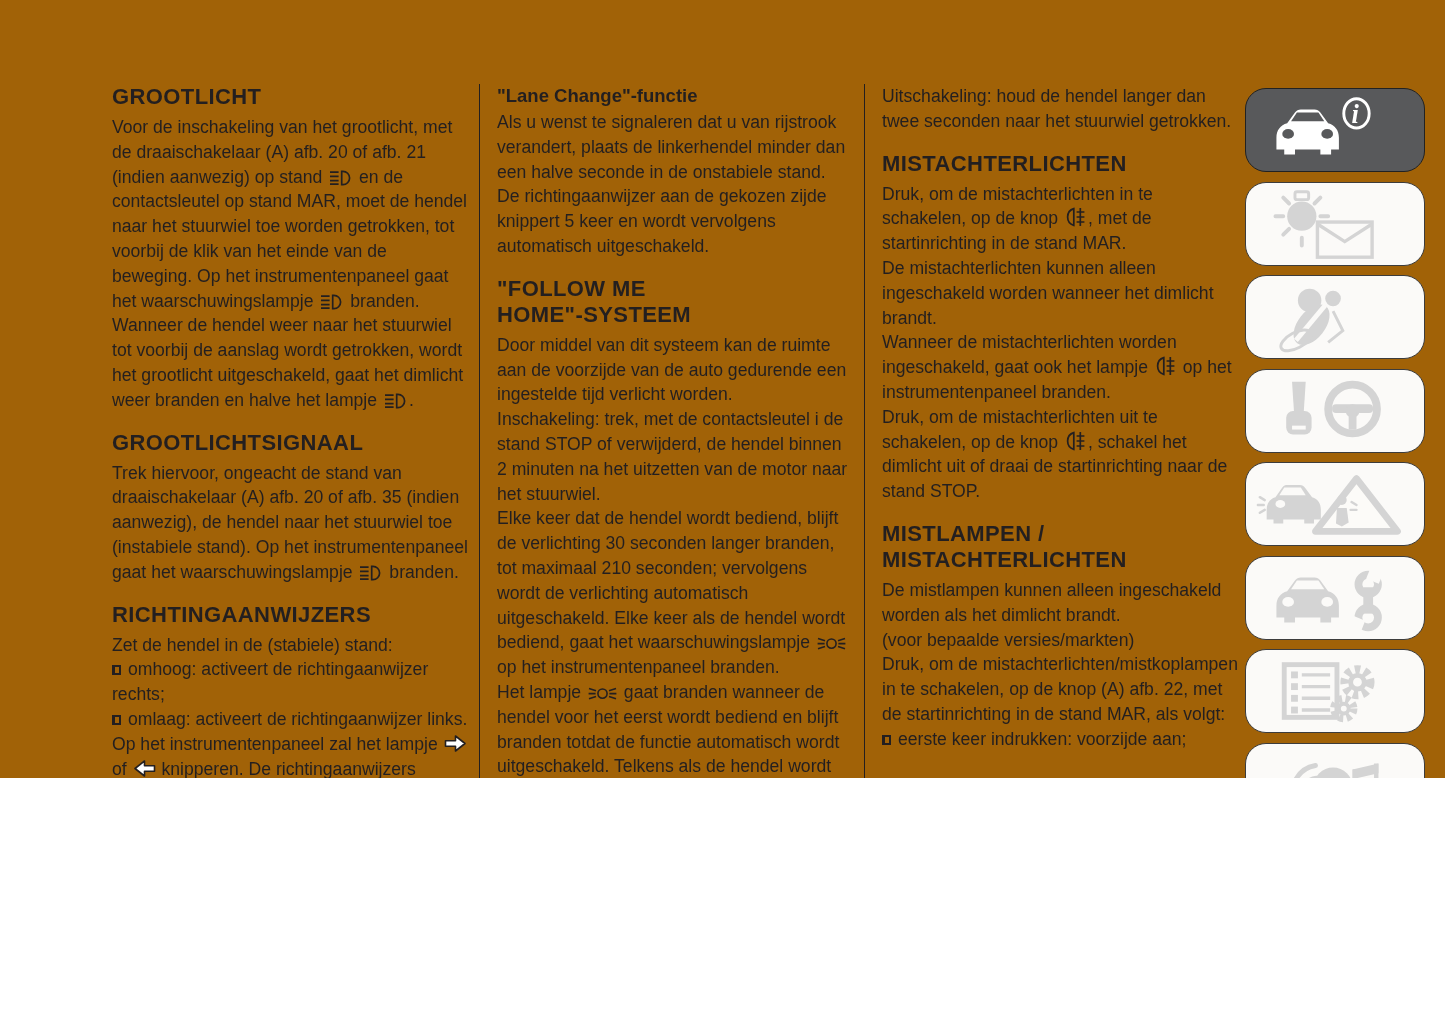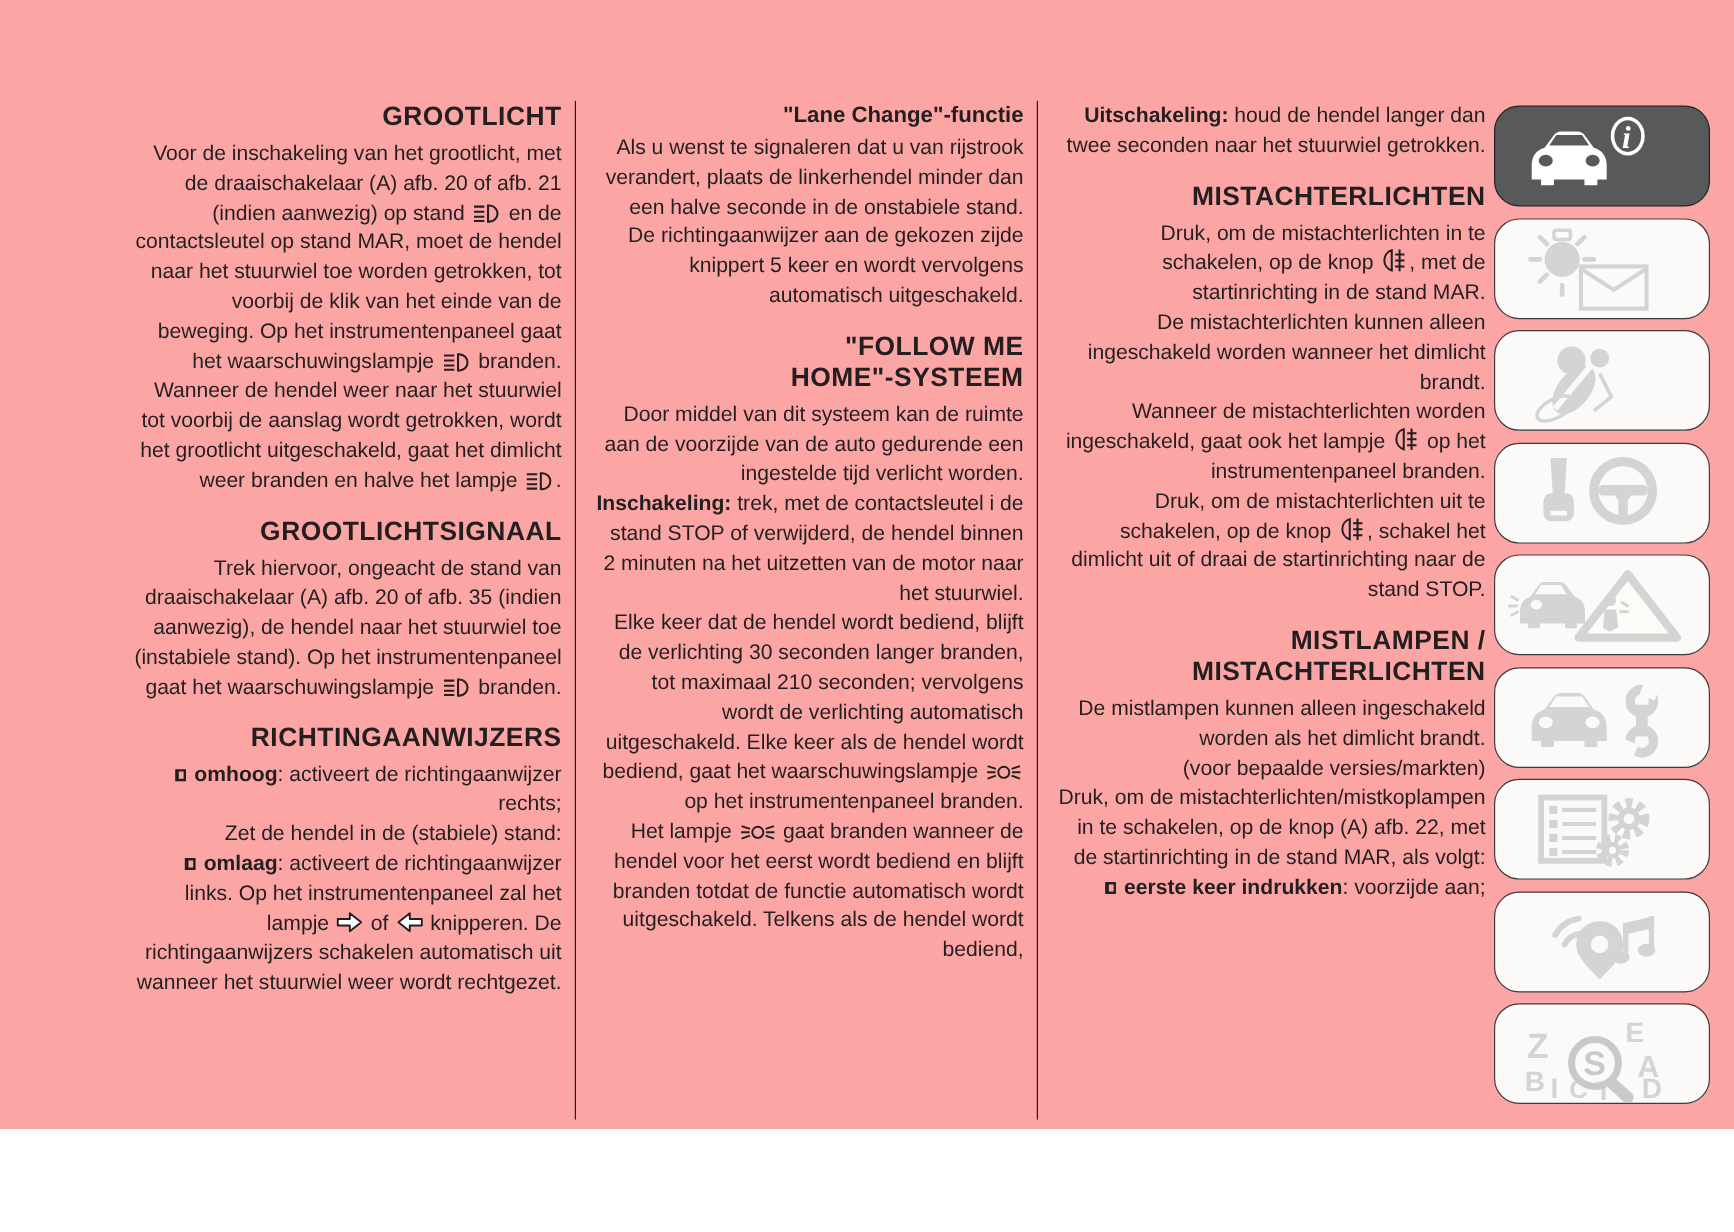--- a/index.html
+++ b/index.html
@@ -3,32 +3,32 @@
 <meta charset="utf-8">
 <style>
   :root{
     --ink:#231f20;
     --gray-icon:#d4d4d4;
     --tile-bg:#fbfaf8;
     --tile-border:#3c3c3c;
     --active-bg:#58595b;
   }
   html,body{margin:0;padding:0;background:#ffffff;}
-  #page{position:relative;width:1445px;height:941px;background:#fca5a5;overflow:hidden;
-        font-family:"Liberation Sans","DejaVu Sans",sans-serif;color:var(--ink);text-align:right;}
+  #page{position:relative;width:1445px;height:778px;background:#a16207;overflow:hidden;
+        font-family:"Liberation Sans","DejaVu Sans",sans-serif;color:var(--ink);}
   .col{position:absolute;top:84px;width:356px;font-size:17.6px;line-height:24.8px;color:var(--ink);}
   #col-0{left:112px;}
   #col-1{left:497px;}
   #col-2{left:882px;}
   .col h2{font-size:22px;line-height:26px;margin:17px 0 5px 0;font-weight:bold;
           letter-spacing:0.4px;white-space:pre-line;}
   .col h3{font-size:18.5px;line-height:24px;margin:15px 0 2px 0;font-weight:bold;}
   .col h2:first-child,.col h3:first-child{margin-top:0;}
   .col p{margin:0;}
-  .col b{font-weight:bold;}
+  .col b{font-weight:normal;}
   .bullet{display:inline-block;width:9px;height:10px;border:2px solid var(--ink);
           border-left-width:3px;margin-right:7px;vertical-align:0px;box-sizing:border-box;}
   .sym{display:inline-block;vertical-align:-3px;margin:0 1px;line-height:0;}
   .vrule{position:absolute;top:84px;height:849px;width:1.4px;background:var(--ink);}
   #rule-0{left:479px;}
   #rule-1{left:864px;}
   #tabbar{position:absolute;left:1245px;top:88px;width:180px;}
   .tile{width:180px;height:84px;margin-bottom:9.5px;border:1.7px solid var(--tile-border);
         border-radius:21px;background:var(--tile-bg);box-sizing:border-box;overflow:hidden;cursor:pointer;}
   .tile.active{background:var(--active-bg);border-color:#222222;}
@@ -58,22 +58,22 @@
             </g>
           </svg></span><span>.</span></p>
       <h2>GROOTLICHTSIGNAAL</h2>
       <p><span>Trek hiervoor, ongeacht de stand van draaischakelaar (A) afb. 20 of afb. 35 (indien aanwezig), de hendel naar het stuurwiel toe (instabiele stand). Op het instrumentenpaneel gaat het waarschuwingslampje </span><span class="sym"><svg width="25" height="16" viewBox="0 0 25 16">
             <g stroke="#231f20" stroke-width="1.7" fill="none">
    <path d="M13.7 1.3 h1.2 a6.7 6.7 0 0 1 0 13.4 h-1.2 z"></path>
    <path d="M2 2.2 H10.6 M2 6.4 H10.6 M2 10.6 H10.6 M2 14.2 H10.6"></path>
             </g>
           </svg></span><span> branden.</span></p>
       <h2>RICHTINGAANWIJZERS</h2>
+      <p><span>Zet de hendel in de (stabiele) stand:</span></p>
       <p><span class="bullet"></span><b>omhoog</b><span>: activeert de richtingaanwijzer rechts;</span></p>
-      <p><span>Zet de hendel in de (stabiele) stand:</span></p>
       <p><span class="bullet"></span><b>omlaag</b><span>: activeert de richtingaanwijzer links. Op het instrumentenpaneel zal het lampje </span><span class="sym"><svg width="23" height="19" viewBox="0 0 23 19">
             <path d="M1.5 6.8 H11.5 V2 L21 9.5 L11.5 17 V12.2 H1.5 Z" fill="#fff" stroke="#231f20" stroke-width="1.6" stroke-linejoin="round"></path>
           </svg></span><span> of </span><span class="sym"><svg width="23" height="19" viewBox="0 0 23 19">
             <path d="M21.5 6.8 H11.5 V2 L2 9.5 L11.5 17 V12.2 H21.5 Z" fill="#fff" stroke="#231f20" stroke-width="1.6" stroke-linejoin="round"></path>
           </svg></span><span> knipperen. De richtingaanwijzers schakelen automatisch uit wanneer het stuurwiel weer wordt rechtgezet.</span></p>
     </div>
   <div class="col" id="col-1">
       <h3>"Lane Change"-functie</h3>
       <p><span>Als u wenst te signaleren dat u van rijstrook verandert, plaats de linkerhendel minder dan een halve seconde in de onstabiele stand. De richtingaanwijzer aan de gekozen zijde knippert 5 keer en wordt vervolgens automatisch uitgeschakeld.</span></p>
       <h2>"FOLLOW ME

